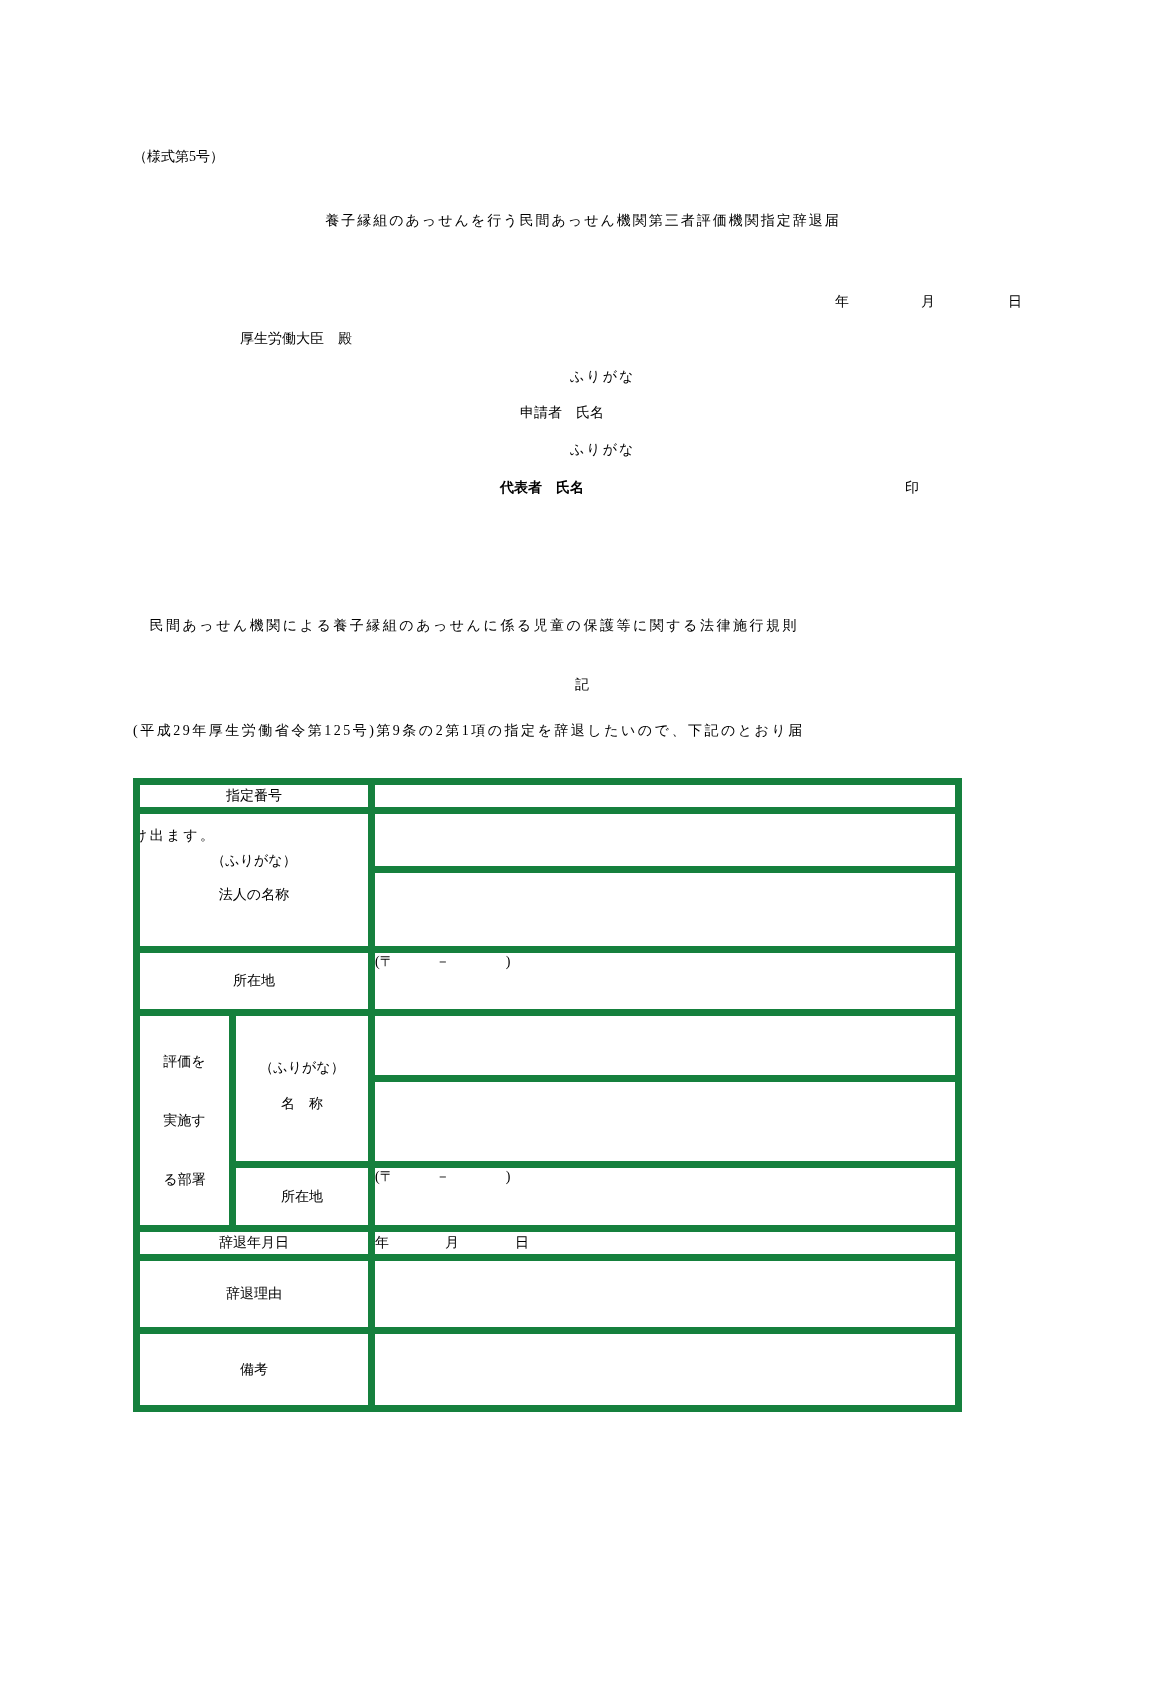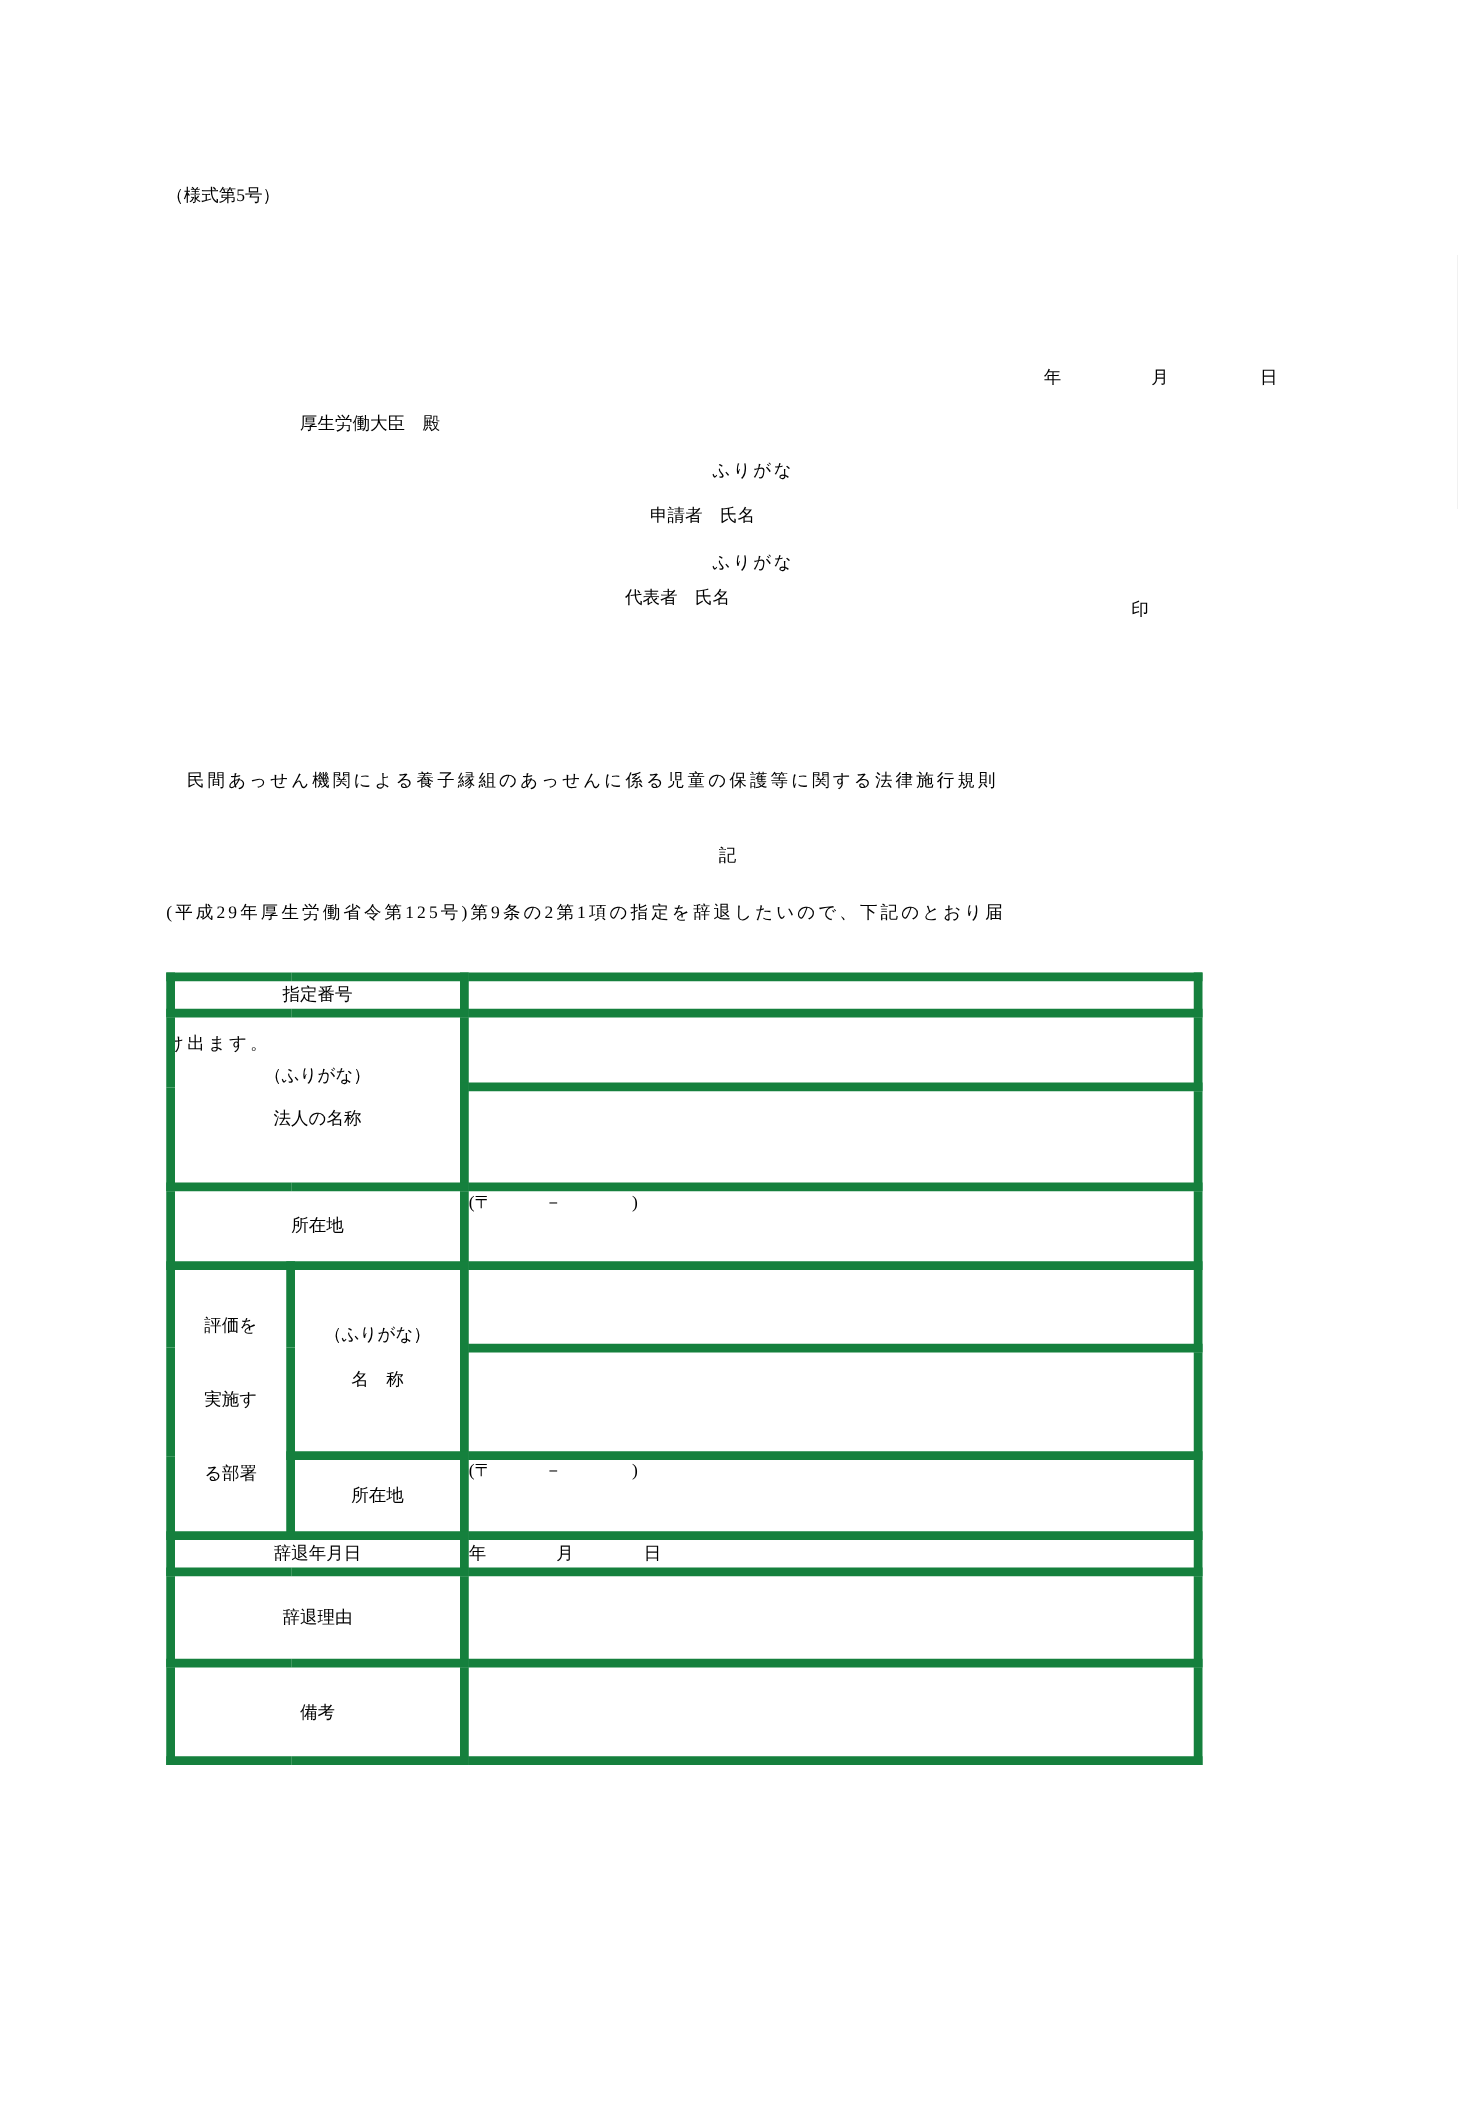--- a/index.html
+++ b/index.html
@@ -27,21 +27,21 @@
   .date-line { left: 0; top: 293px; width: 1166px; height: 26px; }
   .date-year  { left: 835px; }
   .date-month { left: 921px; }
   .date-day   { left: 1008px; }
 
   .addressee { left: 240px; top: 330px; }
 
   .furigana-1 { left: 570px; top: 368px; letter-spacing: 2px; }
   .applicant  { left: 520px; top: 404px; }
   .furigana-2 { left: 570px; top: 441px; letter-spacing: 2px; }
-  .representative { left: 500px; top: 469px; }
+  .representative { left: 500px; top: 479px; font-weight: bold; }
   .seal { left: 905px; top: 479px; }
 
   .body-par {
     left: 133px; top: 538px; width: 930px;
     line-height: 35px; letter-spacing: 2.5px;
   }
   .body-par div { white-space: pre; }
 
   .record-heading {
     left: 133px; top: 676px; width: 900px;
@@ -72,20 +72,21 @@
 
   .date-value { white-space: pre; padding-left: 137px; }
 </style>
 </head>
 <body>
 
 <div class="page">
 
   <div class="abs form-number">（様式第5号）</div>
 
+  <div class="abs doc-title">養子縁組のあっせんを行う民間あっせん機関第三者評価機関指定辞退届</div>
 
   <div class="abs date-line">
     <span class="date-year">年</span>
     <span class="date-month">月</span>
     <span class="date-day">日</span>
   </div>
 
   <div class="abs addressee">厚生労働大臣　殿</div>
 
   <div class="abs furigana-1">ふりがな</div>

